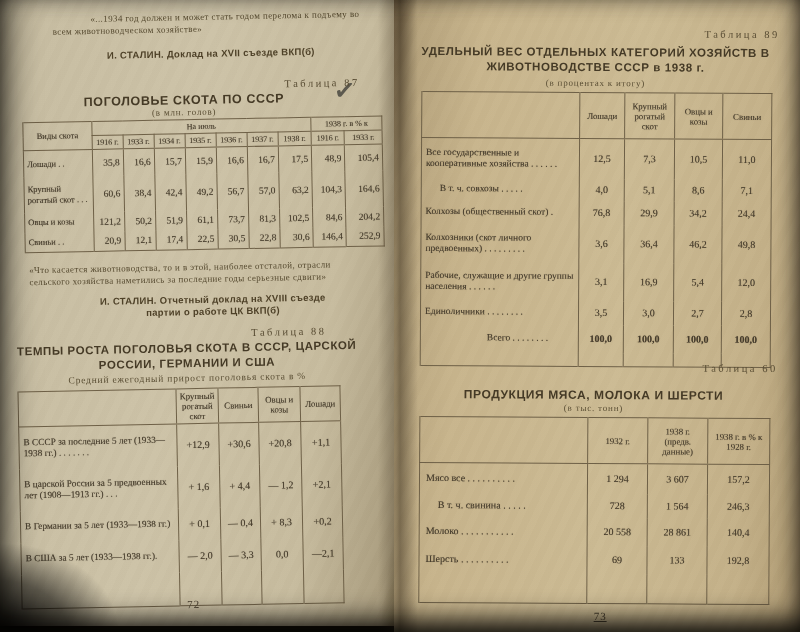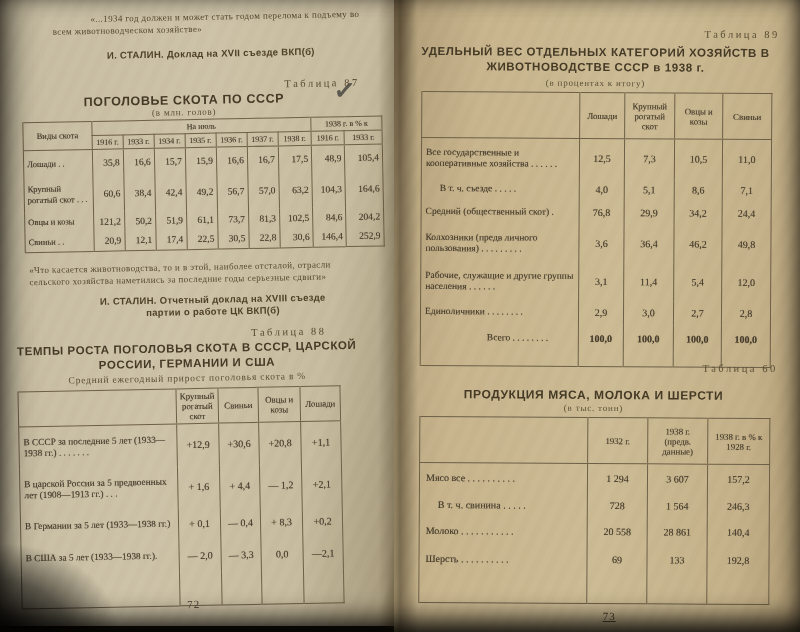--- a/index.html
+++ b/index.html
@@ -258,50 +258,50 @@
         </thead>
         <tbody>
           <tr style="height:40px;">
             <td class="stub">Все государственные и кооперативные хозяйства . . . . . .</td>
             <td class="numc">12,5</td>
             <td class="numc">7,3</td>
             <td class="numc">10,5</td>
             <td class="numc">11,0</td>
           </tr>
           <tr style="height:22px;">
-            <td class="stub indent">В т. ч. съезде  . . . . .</td>
+            <td class="stub indent">В т. ч. совхозы  . . . . .</td>
             <td class="numc">4,0</td>
             <td class="numc">5,1</td>
             <td class="numc">8,6</td>
             <td class="numc">7,1</td>
           </tr>
           <tr style="height:24px;">
-            <td class="stub">Средний (общественный скот) .</td>
+            <td class="stub">Колхозы (общественный скот) .</td>
             <td class="numc">76,8</td>
             <td class="numc">29,9</td>
             <td class="numc">34,2</td>
             <td class="numc">24,4</td>
           </tr>
           <tr style="height:38px;">
-            <td class="stub">Колхозники (предв личного пользования)  . . . . . . . . .</td>
+            <td class="stub">Колхозники (скот личного предвоенных)  . . . . . . . . .</td>
             <td class="numc">3,6</td>
             <td class="numc">36,4</td>
             <td class="numc">46,2</td>
             <td class="numc">49,8</td>
           </tr>
           <tr style="height:38px;">
             <td class="stub">Рабочие, служащие и другие группы населения . . . . . .</td>
             <td class="numc">3,1</td>
-            <td class="numc">11,4</td>
+            <td class="numc">16,9</td>
             <td class="numc">5,4</td>
             <td class="numc">12,0</td>
           </tr>
           <tr style="height:24px;">
             <td class="stub">Единоличники . . . . . . . .</td>
-            <td class="numc">2,9</td>
+            <td class="numc">3,5</td>
             <td class="numc">3,0</td>
             <td class="numc">2,7</td>
             <td class="numc">2,8</td>
           </tr>
           <tr style="height:28px;">
             <td class="stub total">Всего . . . . . . . .</td>
             <td class="numc" style="font-weight:bold;">100,0</td>
             <td class="numc" style="font-weight:bold;">100,0</td>
             <td class="numc" style="font-weight:bold;">100,0</td>
             <td class="numc" style="font-weight:bold;">100,0</td>
@@ -362,20 +362,20 @@
           </tr>
           <tr class="spacer" style="height:30px;">
             <td></td>
               <td></td>
             <td></td>
               <td></td>
           </tr>
         </tbody>
       </table>
 
-      <div class="abs pagenum" style="left:177px;top:610px;width:80px;text-decoration:underline;">73</div>
+      <div class="abs pagenum" style="left:168px;top:610px;width:80px;text-decoration:underline;">73</div>
     </div>
   </div>
 
   <div class="gutter"></div>
   <div class="corner-shadow"></div>
   <div class="vignette"></div>
 </div>
 
 </body></html>

